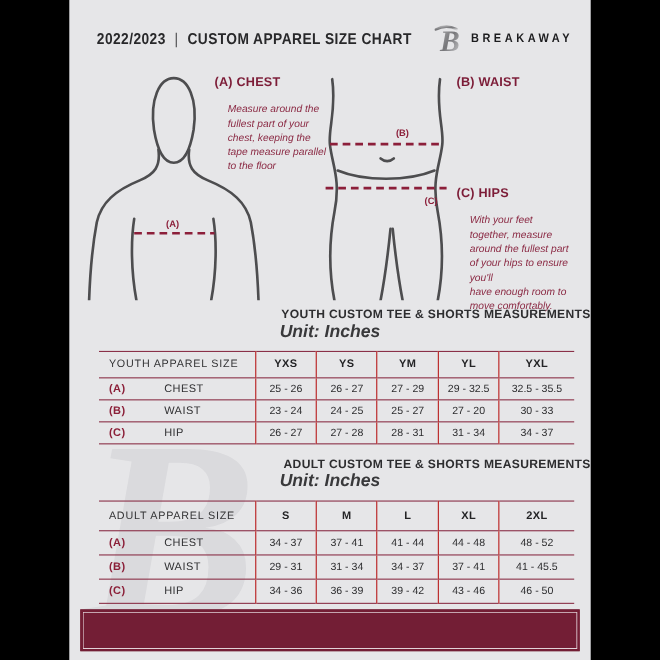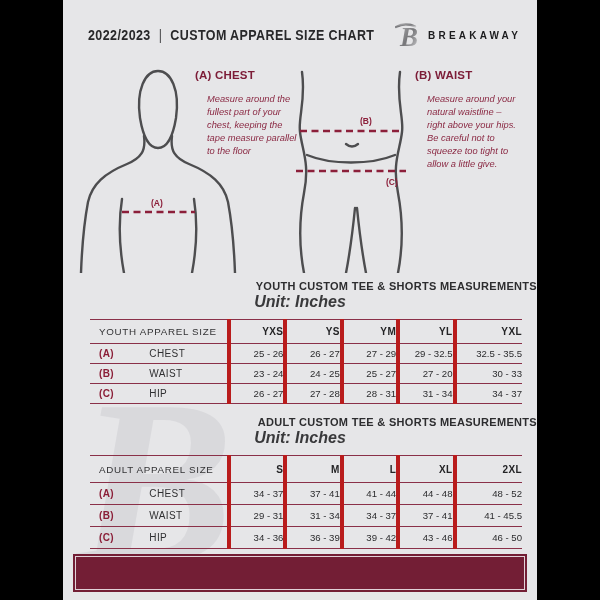--- a/index.html
+++ b/index.html
@@ -33,21 +33,21 @@
   .note-waist { left:352px; top:9px; }
   .note-hips  { left:352px; top:110px; }
   .note-heading { font-size:11.5px; font-weight:800; color:#7c1c37; letter-spacing:.2px; margin:0 0 7px 0; }
   .note-body { font-size:9.3px; font-style:italic; color:#8b2a44; line-height:1.4; margin:12px; white-space:pre-line; }
   
   .table-section { position:relative; }
   .section-title { text-align:right; font-size:11px; font-weight:800; color:#2d2d2f; letter-spacing:.3px; margin:6px 0 0; }
   .unit { text-align:center; font-size:16px; font-style:italic; font-weight:700; color:#39393b; margin-top:1px; }
   .size-table { width:432px; margin:8px 0 0 27px; border-collapse:collapse; table-layout:fixed; border-bottom:1px solid #8a3048; }
   .size-table tr { border-top:1px solid #8a3048; }
-  .size-table th, .size-table td { border-left:4px solid #b91c1c; padding:0; vertical-align:middle; text-align:right; }
+  .size-table th, .size-table td { border-left:1px solid #b91c1c; padding:0; vertical-align:middle; text-align:center; }
   .size-table th:first-child, .size-table td:first-child { border-left:0; text-align:left; padding-left:9px; width:31.8%; }
   .size-table th:nth-child(n+2) { width:13%; }
   .size-table th:last-child { width:16.2%; }
   .col-label { font-weight:400; font-size:9.8px; letter-spacing:.7px; color:#333335; }
   .col-size  { font-size:10px; font-weight:800; color:#242426; letter-spacing:.4px; }
   .val { font-size:9.6px; color:#2c2c2e; }
   .rowlabel { font-size:10px; letter-spacing:.4px; }
   .rowlabel .pfx { color:#8b1f38; font-weight:800; }
   .rowlabel .lbl { color:#303032;padding-left:32px; }
   .youth th { height:23px; }  .youth td { height:19px; }
@@ -118,28 +118,32 @@
       <p class="note-heading">(A) CHEST</p>
       <p class="note-body">Measure around the
 fullest part of your
 chest, keeping the
 tape measure parallel
 to the floor</p>
     </div>
 
     <div class="measure-note note-waist">
       <p class="note-heading">(B) WAIST</p>
-      <p class="note-body">Measure around your
-natural waistline –
-right above your hips.
-Be careful not to
-squeeze too tight to
-allow a little give.</p>
-    </div>
-
+    </div>
+
+    <div class="measure-note note-hips">
+      <p class="note-heading">(C) HIPS</p>
+      <p class="note-body">With your feet
+together, measure
+around the fullest part
+of your hips to ensure
+you'll
+have enough room to
+move comfortably.</p>
+    </div>
   </section>
 
   <div class="watermark">B</div>
 
   <section class="table-section">
     <h2 class="section-title">YOUTH CUSTOM TEE &amp; SHORTS MEASUREMENTS</h2>
     <div class="unit">Unit: Inches</div>
     <table class="size-table youth">
         <thead>
           <tr>

